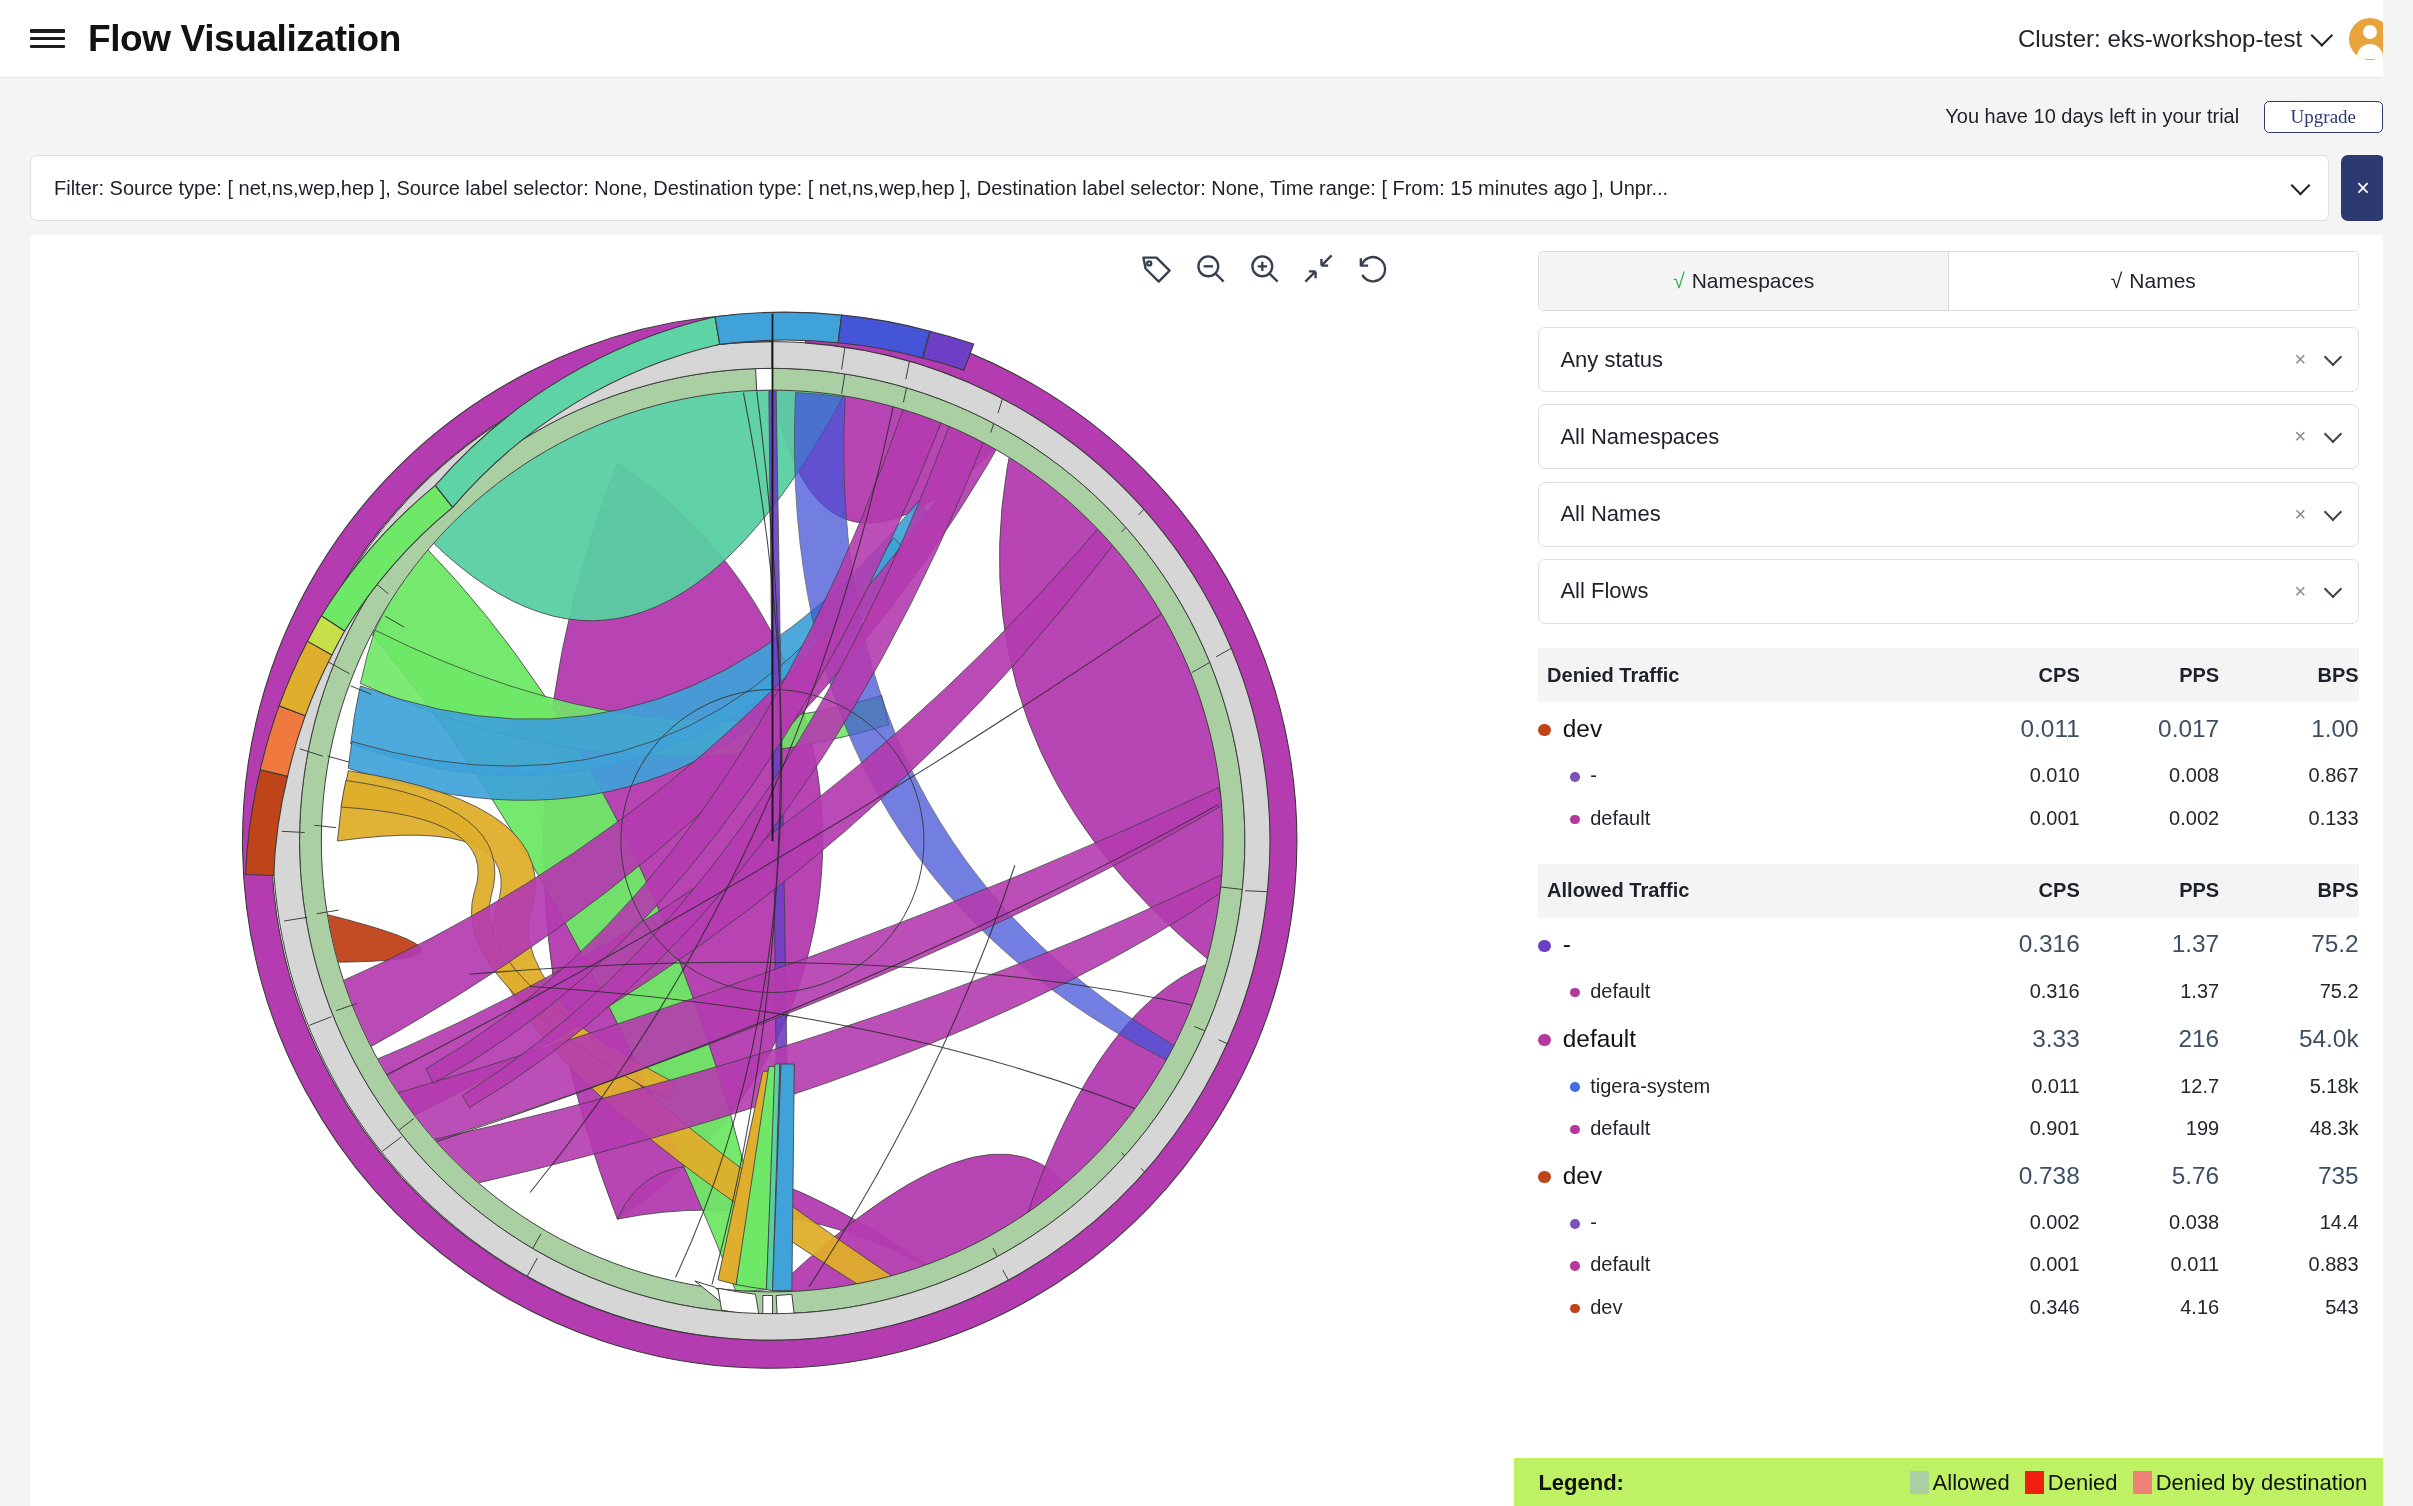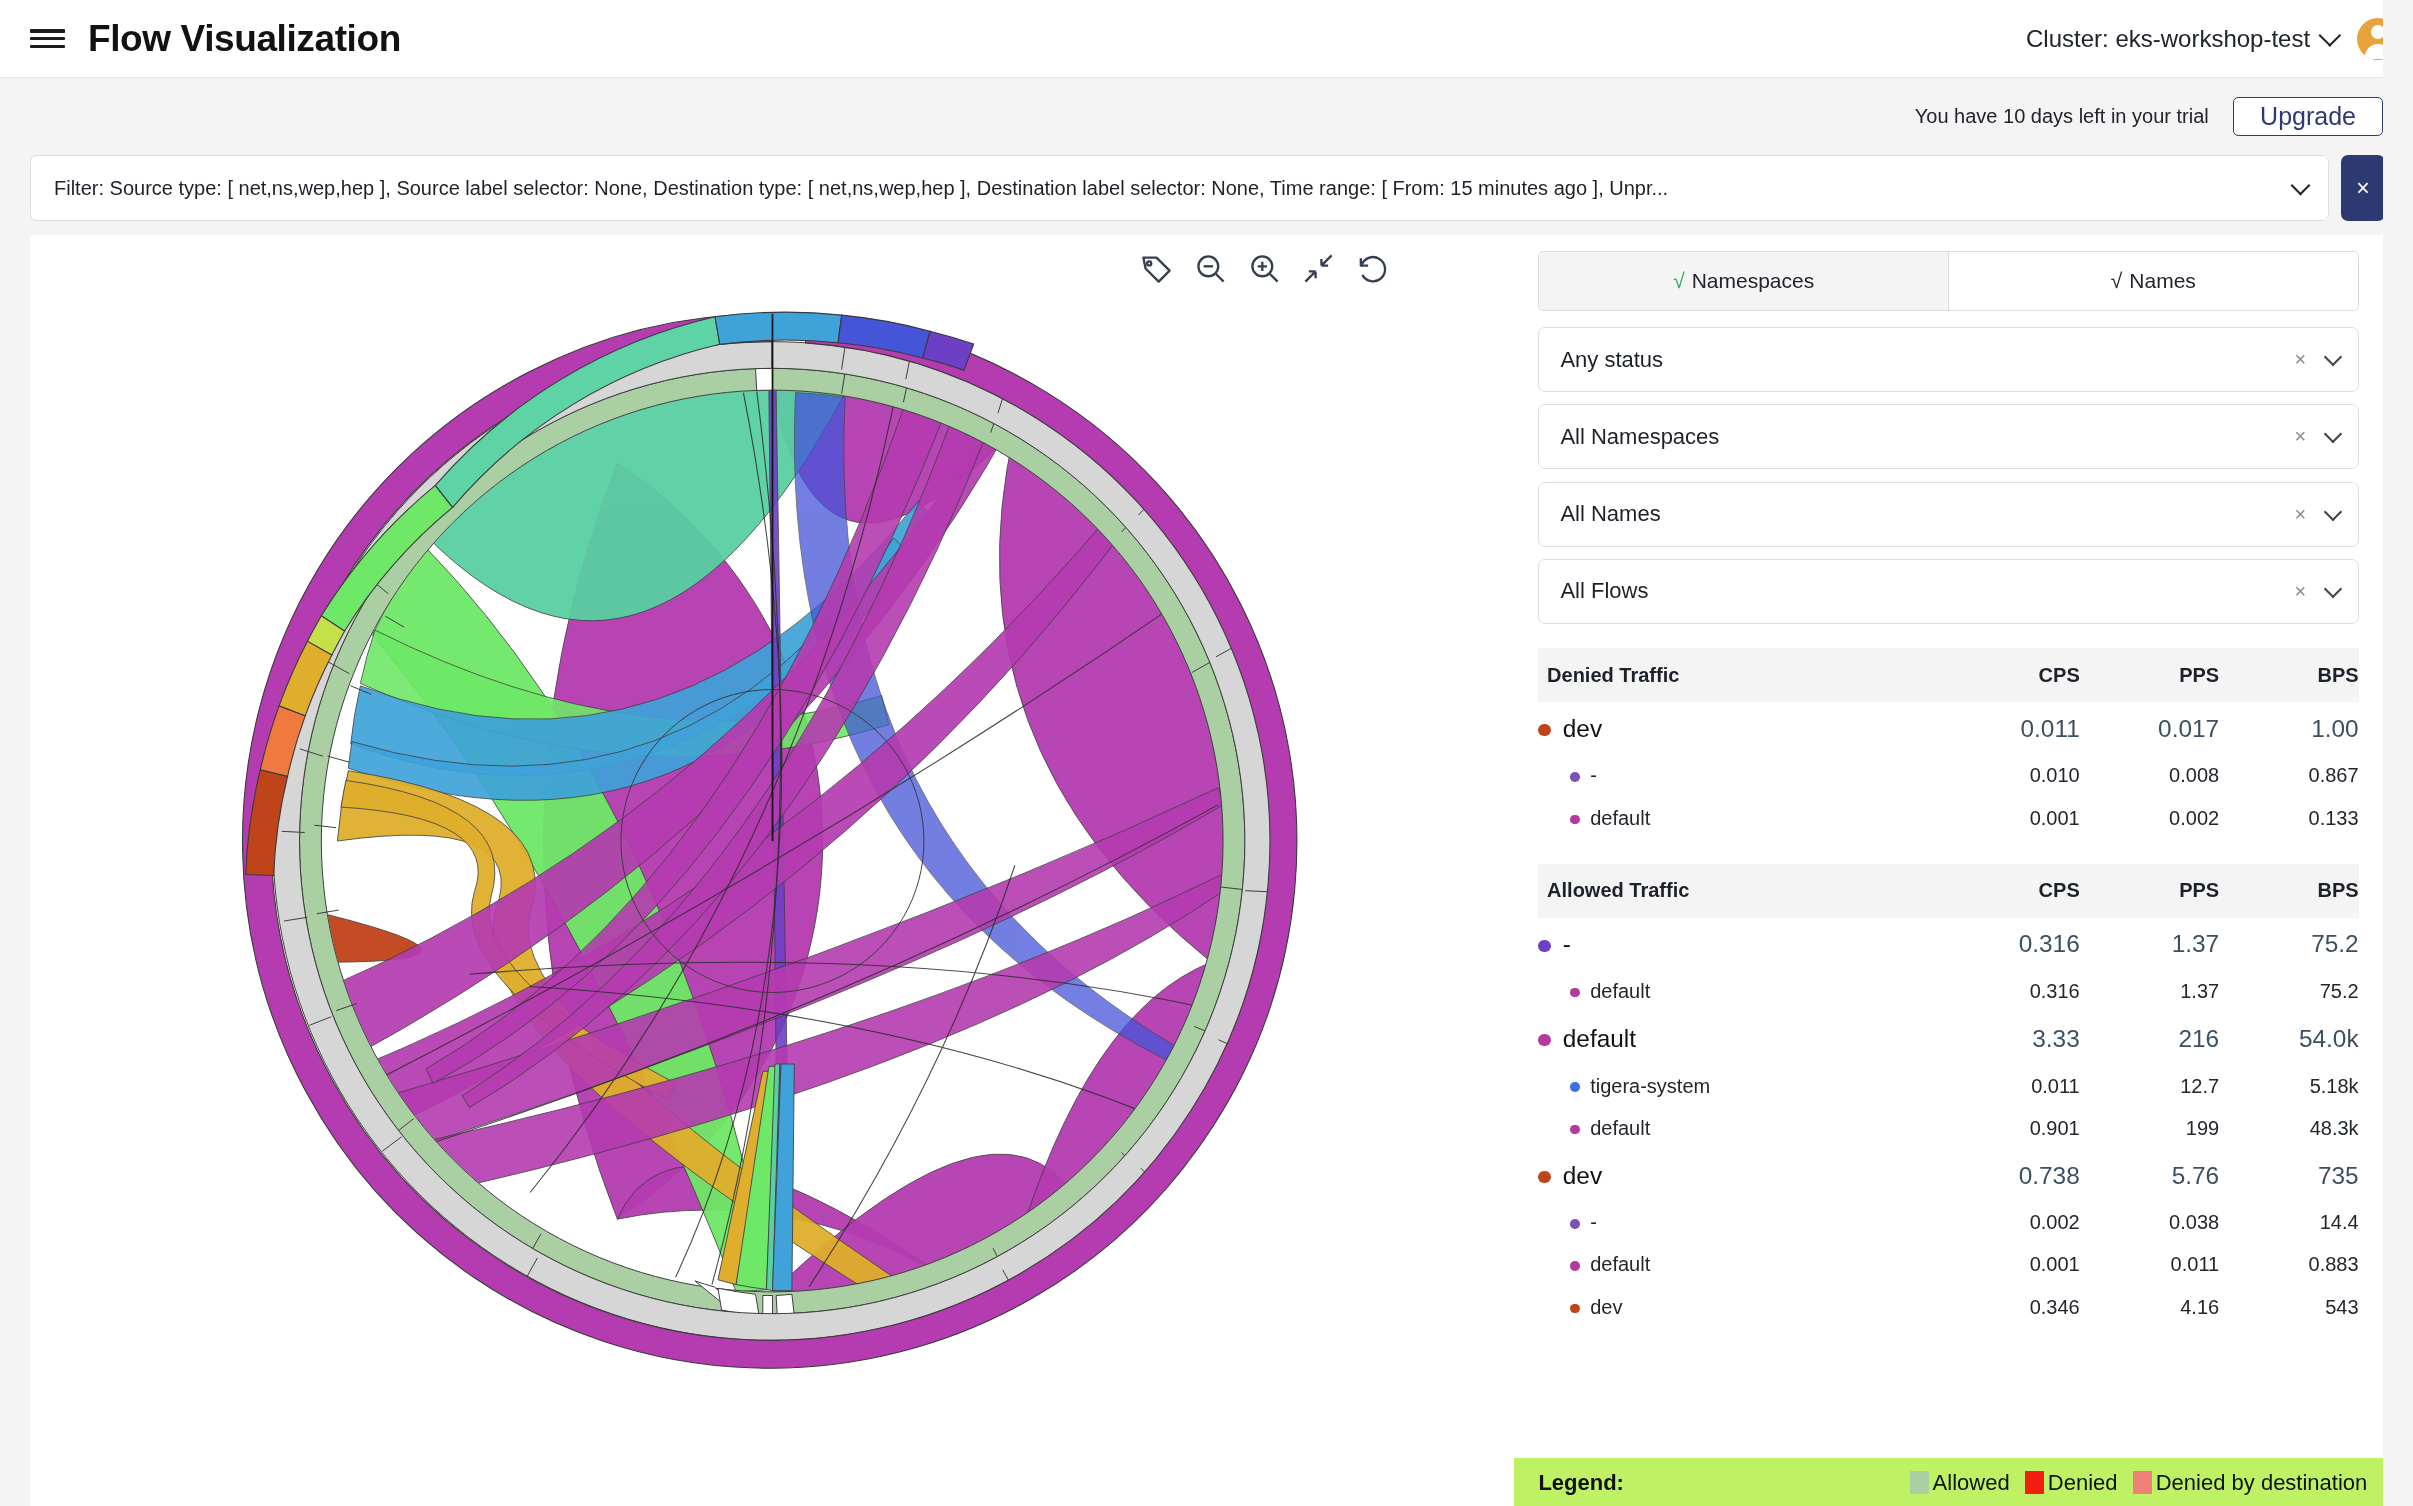--- a/index.html
+++ b/index.html
@@ -7,43 +7,43 @@
     width: 2413px; height: 1507px;
     background: #f4f4f5;
     font-family: "Liberation Sans", sans-serif;
     overflow: hidden;
   }
   .app { width: 2413px; height: 1507px; position: relative; display: flex; flex-direction: column; }
 
   
   .topbar {
     height: 78px; background: #ffffff; display: flex; align-items: center;
-    padding: 0 14px 0 30px; border-bottom: 0.9px solid #e3e5e8; flex: 0 0 78px;
+    padding: 0 22px 0 30px; border-bottom: 0.9px solid #e3e5e8; flex: 0 0 78px;
   }
   .hamburger { width: 35px; height: 26px; display: flex; flex-direction: column;
     justify-content: space-between; cursor: pointer; margin-right: 23px; padding: 3.5px 0;}
   .hamburger span { display: block; height: 3.5px; background: #1c1c1e; border-radius: 0.9px; }
   .app-title { font-size: 37px; font-weight: 700; color: #111214; letter-spacing: -0.4px; line-height: 1; }
   .topbar-right { margin-left: auto; display: flex; align-items: center; gap: 19px; }
   .cluster-select { display: flex; align-items: center; gap: 12.2px; font-size: 24px; color: #20242b; cursor: pointer; }
   .chev { width: 15.7px; height: 15.7px; border-right: 2.6px solid #20242b; border-bottom: 2.6px solid #20242b;
     transform: rotate(45deg) translate(-2.6px,-2.6px); }
   .avatar { width: 42px; height: 42px; border-radius: 50%; background: #e8a33d; position: relative; overflow: hidden; }
   .avatar::before { content:""; position:absolute; width:14px; height:14px; border-radius:50%;
     background:#fff; left:14px; top:7.8px; }
   .avatar::after { content:""; position:absolute; width:26px; height:15.7px; border-radius:13px 13px 0 0;
     background:#fff; left:7.8px; top:26px; }
 
   
   .trialbar { height: 77px; background: #f4f4f5; display: flex; align-items: center;
      justify-content: flex-end; padding-right: 30px; gap: 24.4px; flex: 0 0 77px; }
   .trial-text { font-size: 20px; color: #20242b; }
   .upgrade-btn { border: 1.7px solid #2d3a72; color: #2d3a72; background: #ffffff;
-    font-size: 25px; padding: 4px 26px; border-radius: 5.2px; cursor: pointer;
-    font-family: Liberation Sans, sans-serif; }
+    font-size: 19px; padding: 4px 26px; border-radius: 5.2px; cursor: pointer;
+    font-family: Liberation Serif, serif; }
 
   
   .filterbar { display: flex; align-items: stretch; gap: 12.2px; padding: 0 28px 0 30px;
     height: 66px; flex: 0 0 66px; margin-bottom: 14px; }
   .filter-box { flex: 1; background: #ffffff; border: 0.9px solid #dcdee2; border-radius: 7px;
     display: flex; align-items: center; padding: 0 23px; gap: 15.7px; cursor: pointer; overflow: hidden;}
   .filter-text { font-size: 20px; color: #1d2129; white-space: nowrap; overflow: hidden;
      text-overflow: ellipsis; flex: 1; }
   .filter-chev { width: 14px; height: 14px; border-right: 2.6px solid #1d2129; border-bottom: 2.6px solid #1d2129;
     transform: rotate(45deg) translateY(-3.5px); flex: 0 0 auto; }

